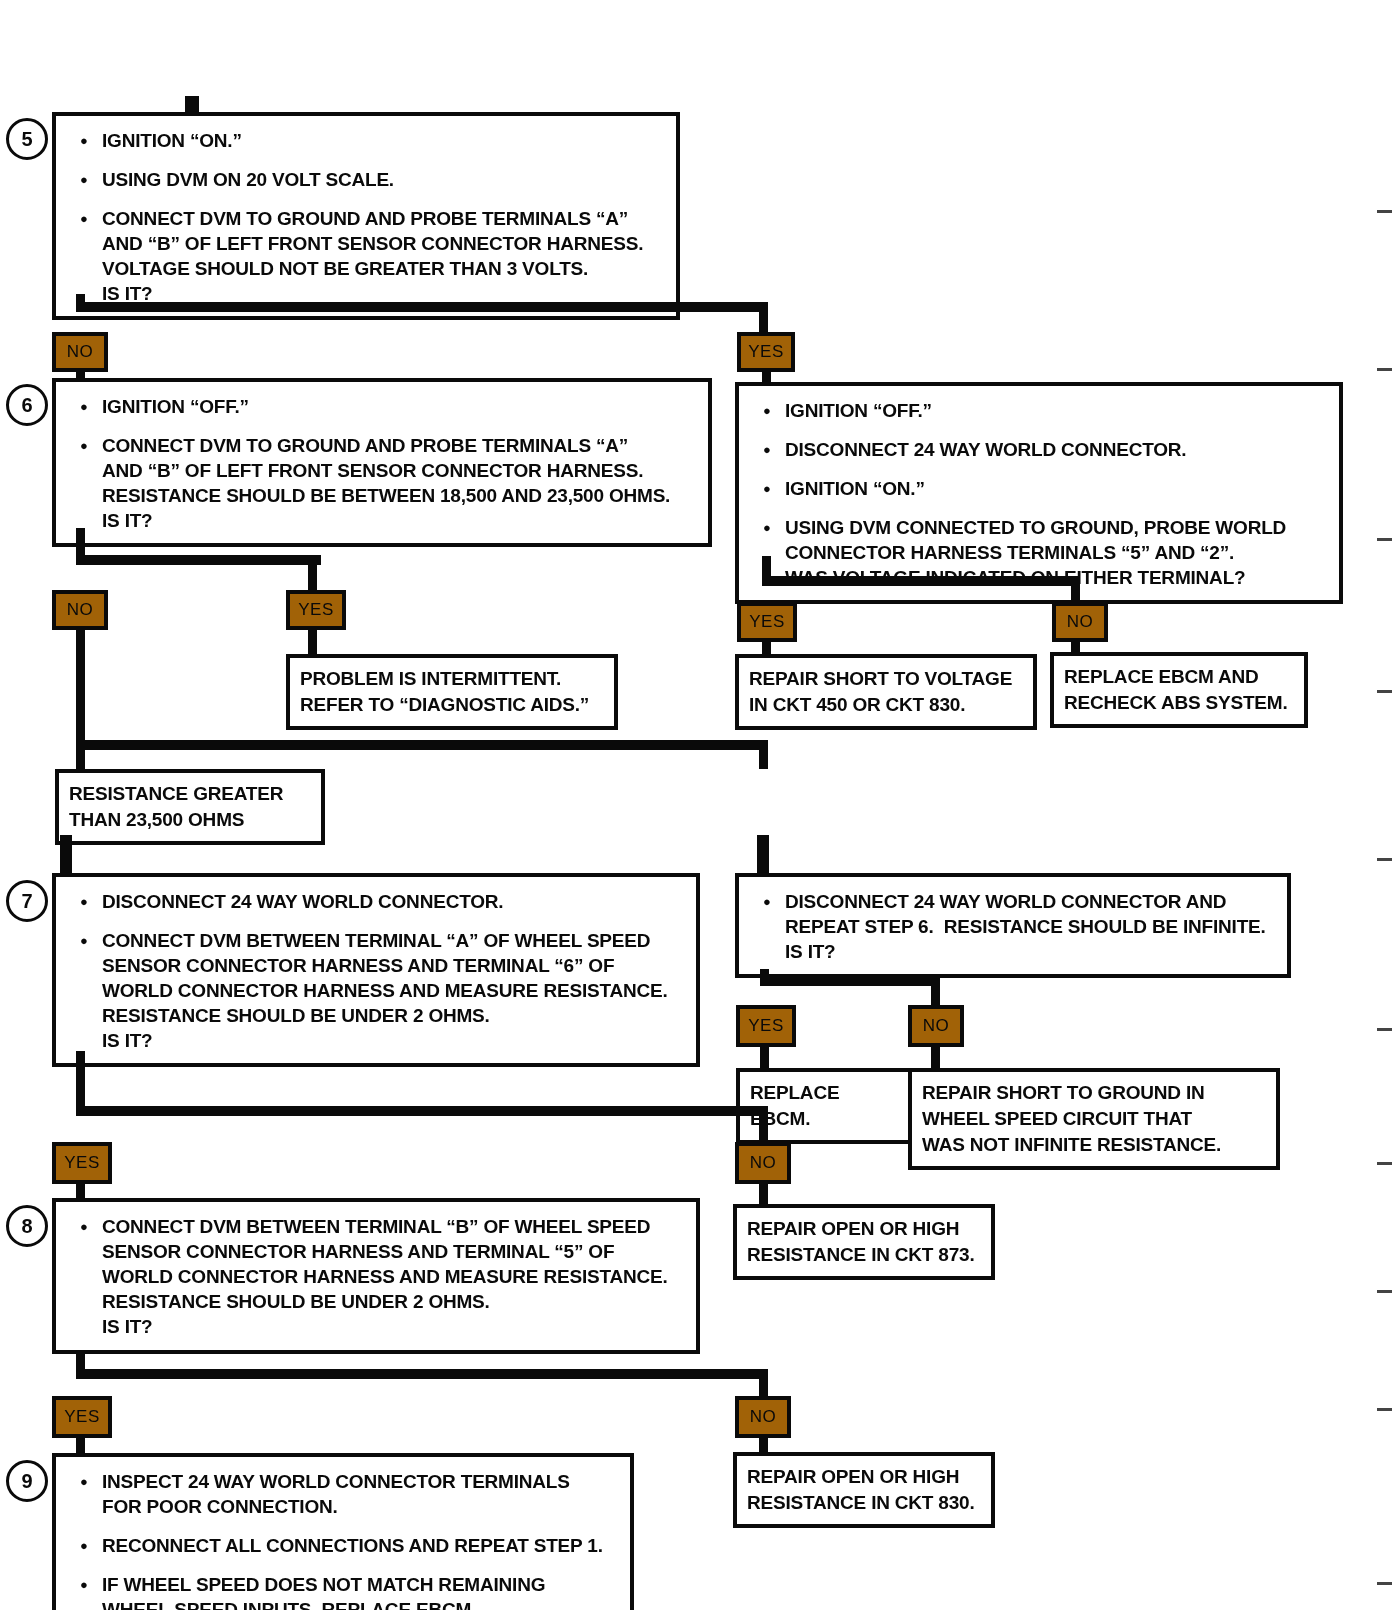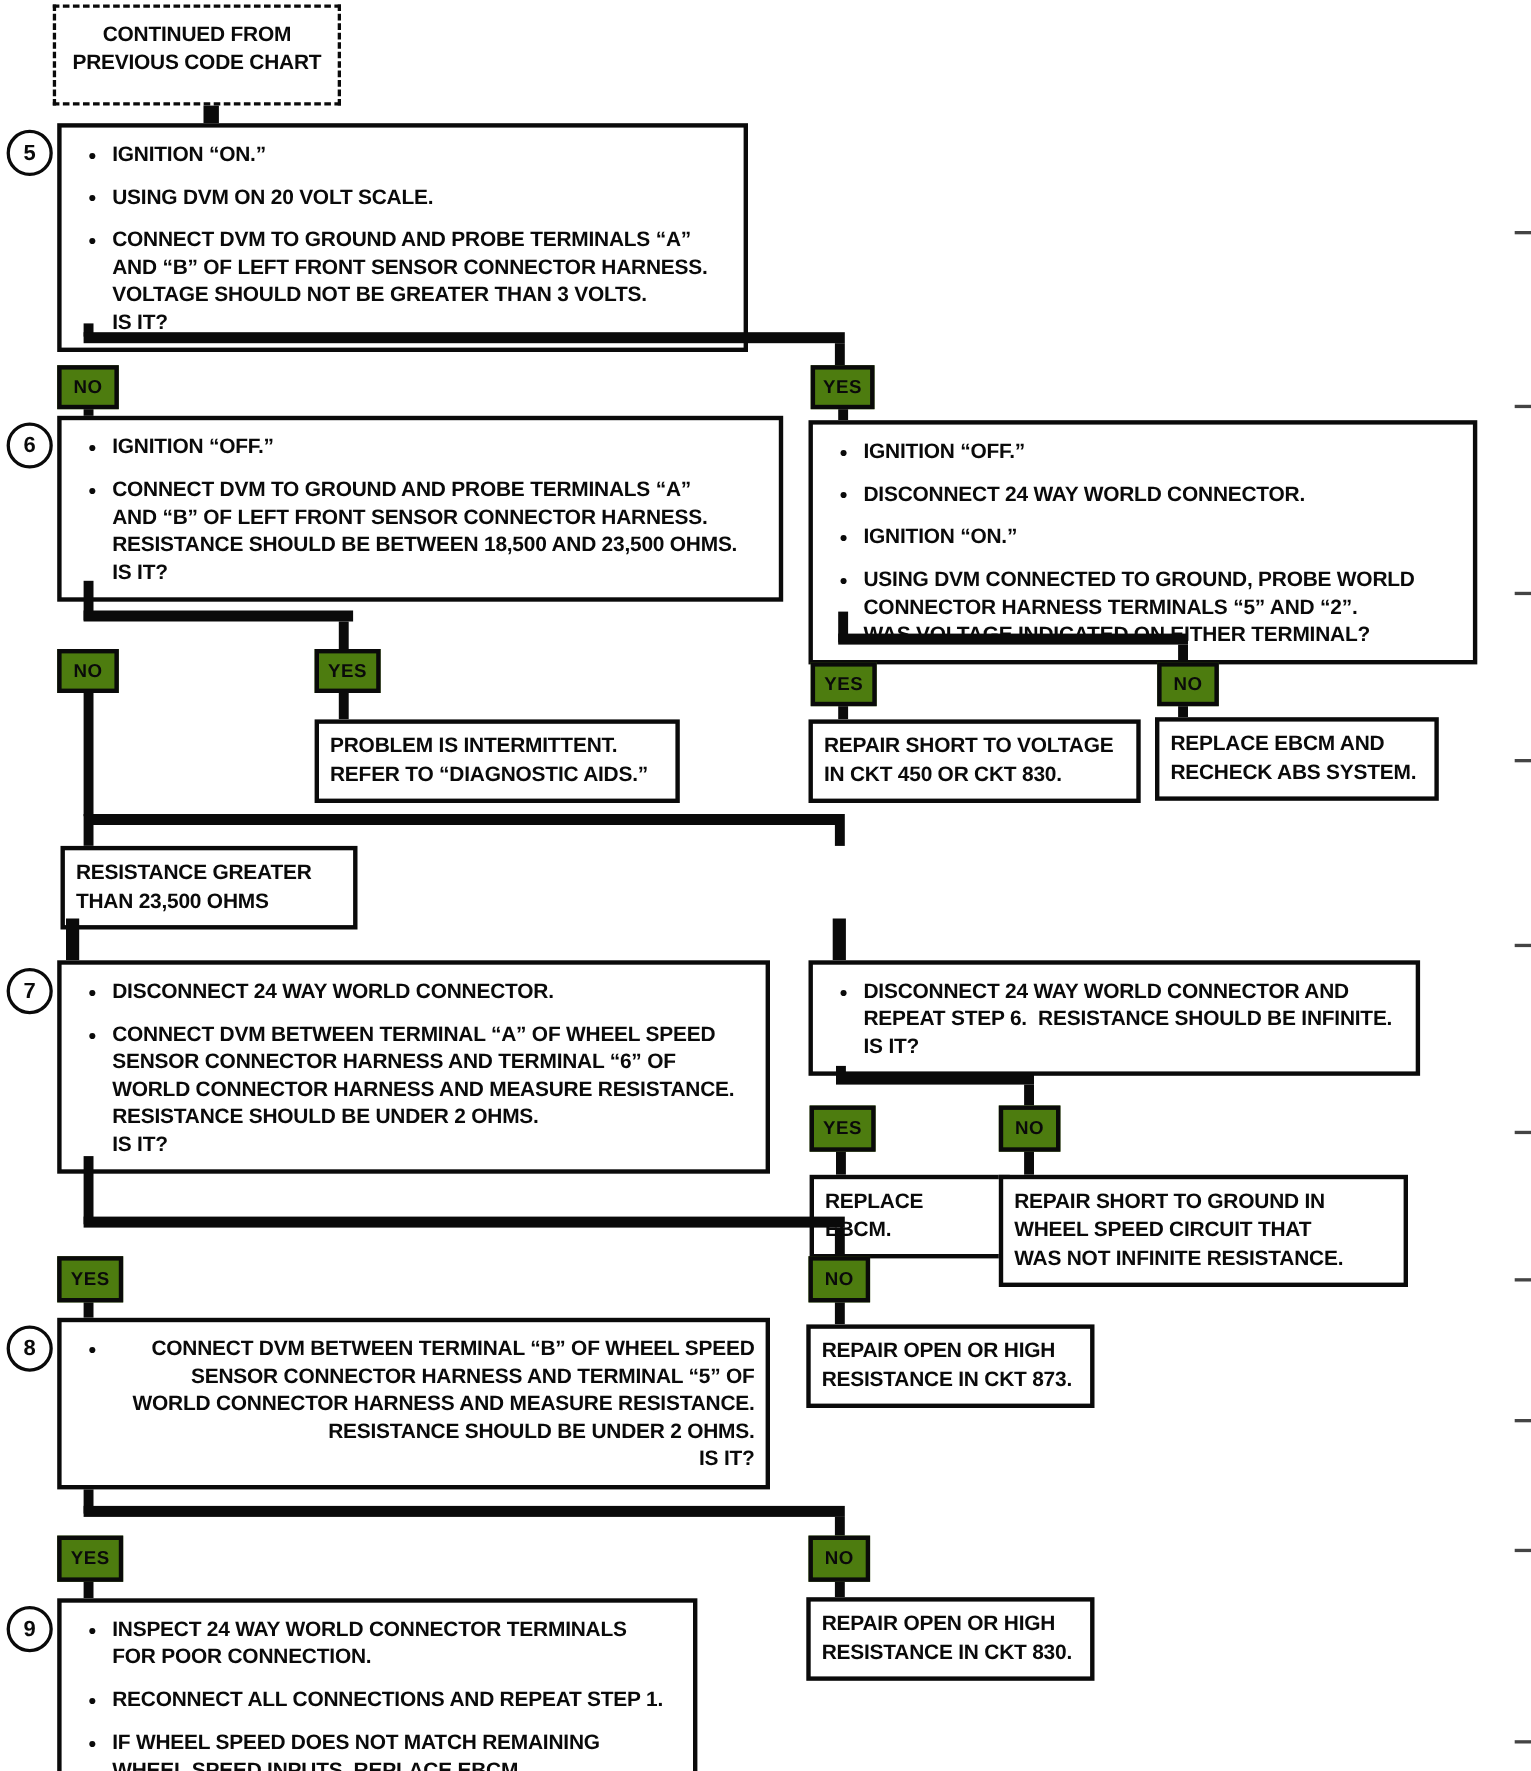--- a/index.html
+++ b/index.html
@@ -23,41 +23,39 @@
   .dot::before{content:"\25CF";}
   .btext{
     flex:1;font-weight:bold;font-size:19px;line-height:25px;
     letter-spacing:-0.2px;white-space:pre-wrap;
   }
   .term{
     padding:8px 10px;font-weight:bold;font-size:19px;line-height:26px;
     letter-spacing:-0.2px;white-space:pre-wrap;
   }
   .ynbox{
-    position:absolute;box-sizing:border-box;background:#4d7c0f;
-    border:4px solid #0a0a0a;font-weight:bold;font-size:17px;
+    position:absolute;box-sizing:border-box;background:#a16207;
+    border:4px solid #0a0a0a;font-weight:normal;font-size:17px;
     display:flex;align-items:center;justify-content:center;
     letter-spacing:0.5px;
   }
   .circle{
     position:absolute;box-sizing:border-box;width:42px;height:42px;
     border:3px solid #0a0a0a;border-radius:50%;background:#ffffff;
     display:flex;align-items:center;justify-content:center;
     font-weight:bold;font-size:20px;
   }
   .line{position:absolute;background:#0a0a0a;}
   .tick{position:absolute;background:#444;width:15px;height:3px;}
 </style>
 </head>
 <body>
 
 <div id="page">
 
-  <div class="box entry" style="left:48px;top:4px;width:262px;height:92px;">CONTINUED FROM
-PREVIOUS CODE CHART</div>
   <div class="line" style="left:185px;top:96px;width:14px;height:20px;"></div>
 
   <div class="circle" style="left:6px;top:118px;">5</div>
   <div class="box stepbox" style="left:52px;top:112px;width:628px;min-height:182px;">
     <div class="bullets">
       <div class="bullet">
         <span class="dot"></span>
         <span class="btext">IGNITION “ON.”</span>
       </div>
       <div class="bullet">
@@ -196,21 +194,21 @@
   <div class="line" style="left:76px;top:1106px;width:692px;height:10px;"></div>
   <div class="line" style="left:759px;top:1116px;width:9px;height:26px;"></div>
   <div class="ynbox" style="left:52px;top:1142px;width:60px;height:42px;">YES</div>
   <div class="ynbox" style="left:735px;top:1142px;width:56px;height:42px;">NO</div>
   <div class="line" style="left:759px;top:1184px;width:9px;height:20px;"></div>
   <div class="box term" style="left:733px;top:1204px;width:262px;min-height:66px;">REPAIR OPEN OR HIGH
 RESISTANCE IN CKT 873.</div>
   <div class="line" style="left:76px;top:1184px;width:9px;height:14px;"></div>
 
   <div class="circle" style="left:6px;top:1205px;">8</div>
-  <div class="box stepbox" style="left:52px;top:1198px;width:648px;min-height:156px;text-align:right;">
+  <div class="box stepbox" style="left:52px;top:1198px;width:648px;min-height:156px;">
     <div class="bullets">
       <div class="bullet">
         <span class="dot"></span>
         <span class="btext">CONNECT DVM BETWEEN TERMINAL “B” OF WHEEL SPEED
 SENSOR CONNECTOR HARNESS AND TERMINAL “5” OF
 WORLD CONNECTOR HARNESS AND MEASURE RESISTANCE.
 RESISTANCE SHOULD BE UNDER 2 OHMS.
 IS IT?</span>
       </div>
     </div>

